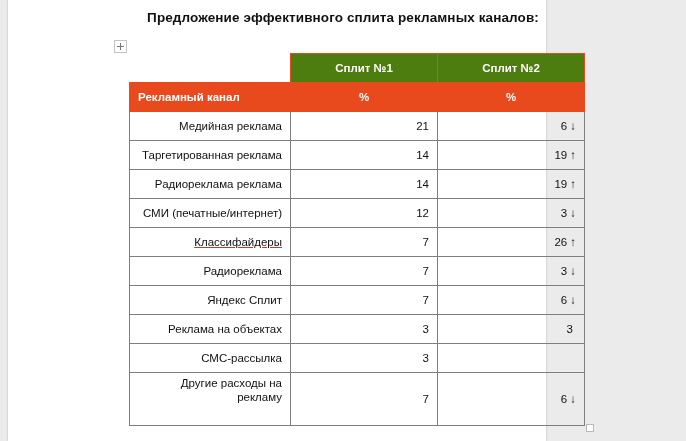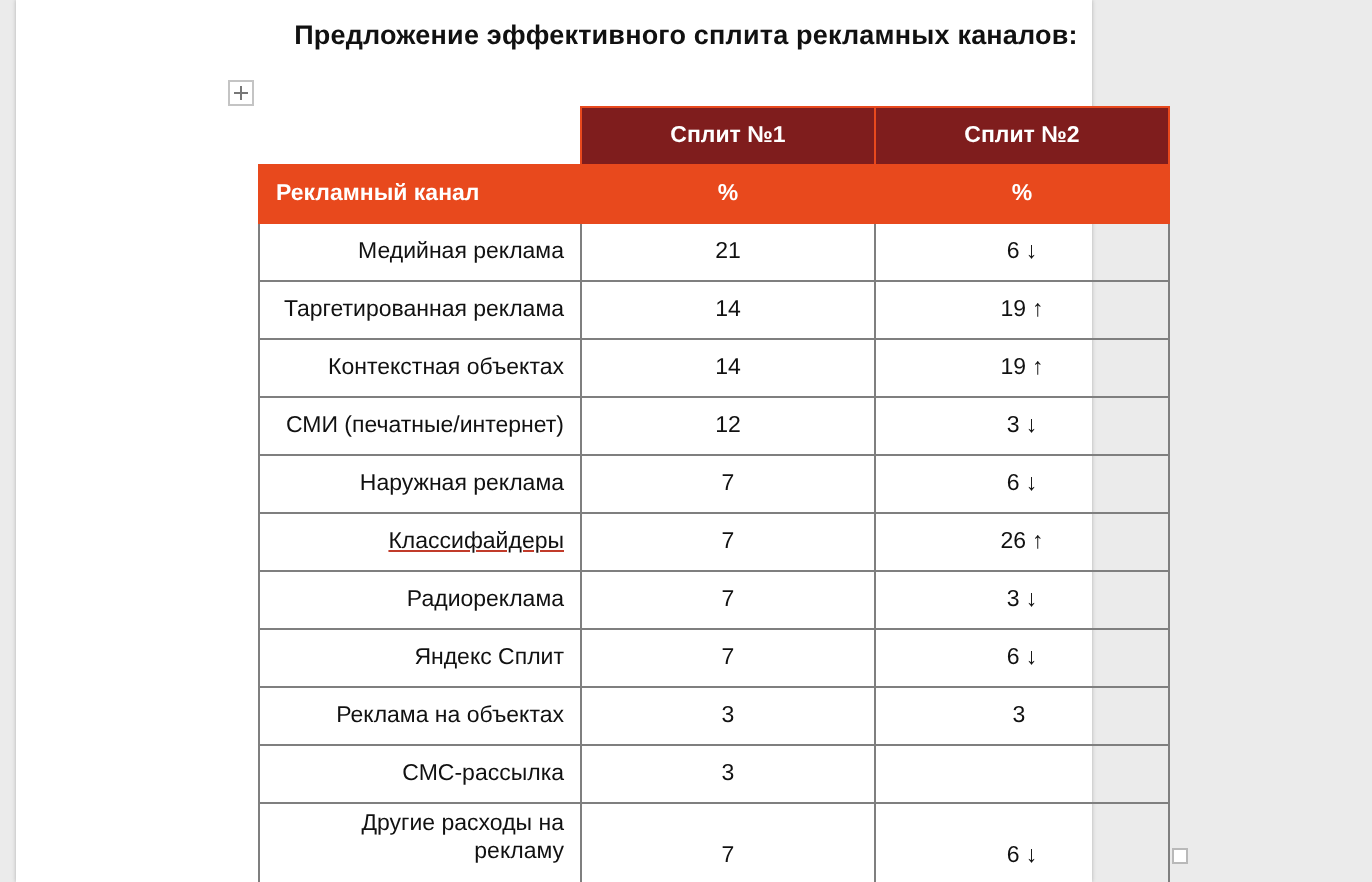--- a/index.html
+++ b/index.html
@@ -85,21 +85,21 @@
     vertical-align: middle;
     font-weight: normal;
     box-sizing: border-box;
   }
   
   tr.hdr-top td.blank {
     border: none;
     background: #ffffff;
   }
   tr.hdr-top td.split {
-    background: #7f1d1d;
+    background: #4d7c0f;
     color: #ffffff;
     font-weight: bold;
     text-align: center;
     font-size: 11.5px;
     border: 1px solid #E8491D;
   }
   tr.hdr-pct td {
     background: #E8491D;
     color: #ffffff;
     font-weight: bold;
@@ -111,21 +111,21 @@
   }
   tr.hdr-pct td.pct {
     text-align: center;
   }
   td.name {
     text-align: right;
     line-height: 1.25;
     font-size: 11.5px;
   }
   td.val {
-    text-align: center;
+    text-align: right;
     font-size: 11.5px;
   }
   td.name.underline span.lbl {
     text-decoration: underline;
     text-decoration-color: #c13b2a;
     text-decoration-thickness: 1px;
     padding-left: 24px;
   }
   td.name.two-line {
     padding-top: 3px;
@@ -181,36 +181,31 @@
           <td class="val"><span>6</span><span class="arrow">↓</span></td>
         </tr>
 
         <tr>
           <td class="name"><span class="lbl">Таргетированная реклама</span></td>
           <td class="val">14</td>
           <td class="val"><span>19</span><span class="arrow">↑</span></td>
         </tr>
 
         <tr>
-          <td class="name"><span class="lbl">Контекстная объектах</span></td>
+          <td class="name"><span class="lbl">Радиореклама реклама</span></td>
           <td class="val">14</td>
           <td class="val"><span>19</span><span class="arrow">↑</span></td>
         </tr>
 
         <tr>
           <td class="name"><span class="lbl">СМИ (печатные/интернет)</span></td>
           <td class="val">12</td>
           <td class="val"><span>3</span><span class="arrow">↓</span></td>
         </tr>
 
-        <tr>
-          <td class="name"><span class="lbl">Наружная реклама</span></td>
-          <td class="val">7</td>
-          <td class="val"><span>6</span><span class="arrow">↓</span></td>
-        </tr>
 
         <tr>
           <td class="name underline"><span class="lbl">Классифайдеры</span></td>
           <td class="val">7</td>
           <td class="val"><span>26</span><span class="arrow">↑</span></td>
         </tr>
 
         <tr>
           <td class="name"><span class="lbl">Радиореклама</span></td>
           <td class="val">7</td>

